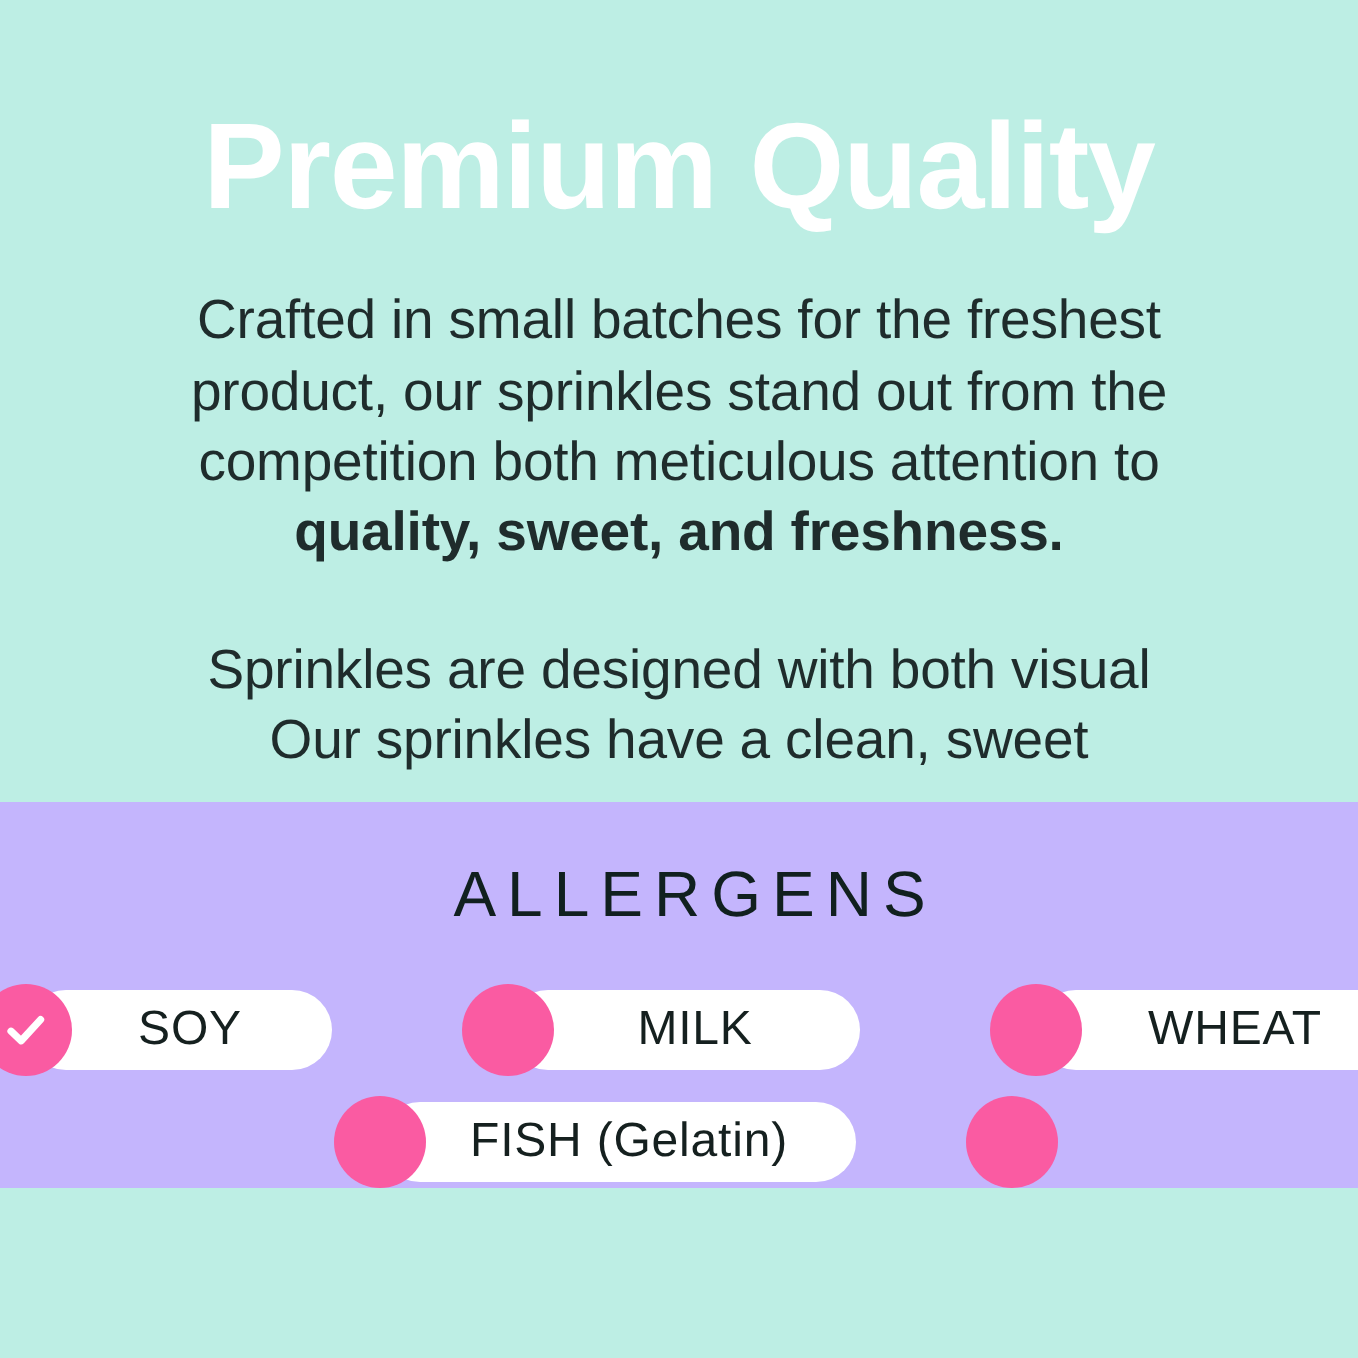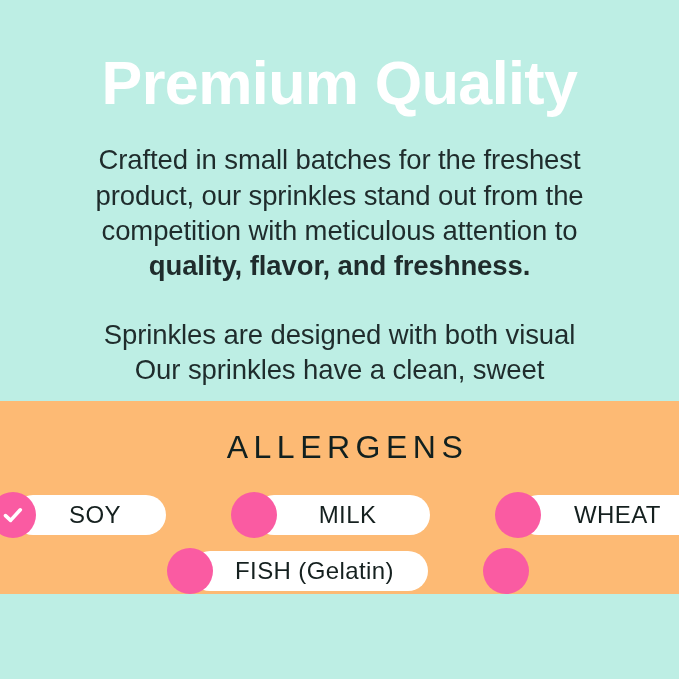--- a/index.html
+++ b/index.html
@@ -51,21 +51,21 @@
     line-height: 1.28;
     font-weight: 400;
     letter-spacing: -0.1px;
   }
   .body-block .line { display: block; }
   .body-block .line.bold { font-weight: 700; }
   .body-block .para-gap { display: block; height: 34px; }
 
   
   .bottom-section {
-    background: #fdba74;
+    background: #c4b5fd;
     flex: 1 1 auto;
     box-sizing: border-box;
     padding: 28px 0 0 16px;
     display: flex;
     flex-direction: column;
     align-items: center;
   }
   .allergens-title {
     font-size: 32px;
     font-weight: 500;
@@ -137,22 +137,22 @@
 
   <div class="top-section">
 
     <h1 class="headline">Premium Quality</h1>
 
     <div class="body-block">
 
       <div>
         <span class="line">Crafted in small batches for the freshest</span>
         <span class="line">product, our sprinkles stand out from the</span>
-        <span class="line">competition with meticulous attention to</span>
-        <span class="line bold">quality, flavor, and freshness.</span>
+        <span class="line">competition both meticulous attention to</span>
+        <span class="line bold">quality, sweet, and freshness.</span>
       </div>
 
       <span class="para-gap"></span>
 
       <div>
         <span class="line">Sprinkles are designed with both visual</span>
         <span class="line">Our sprinkles have a clean, sweet</span>
       </div>
 
     </div>

